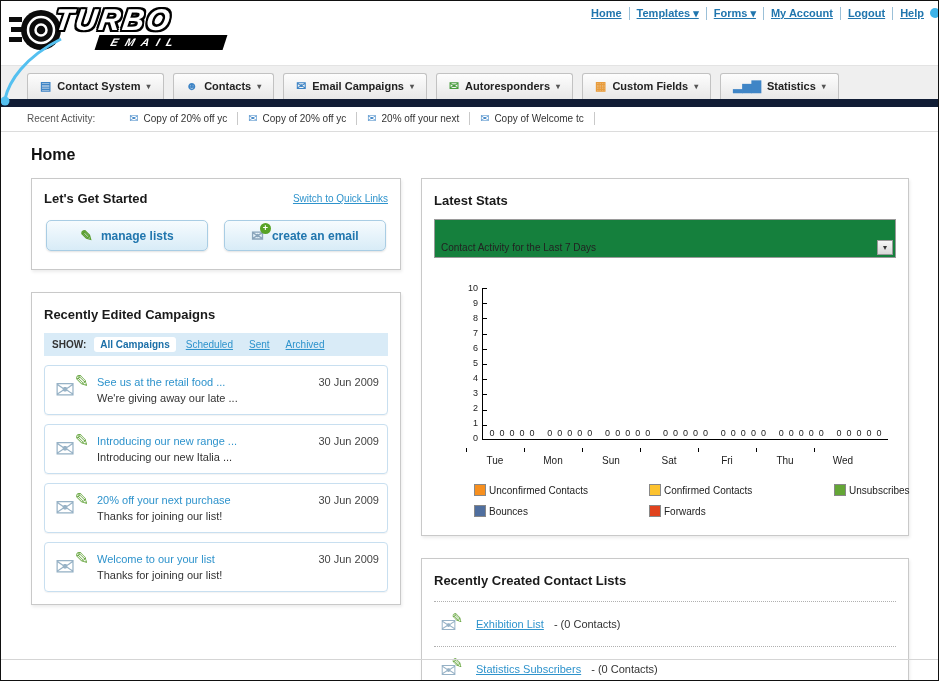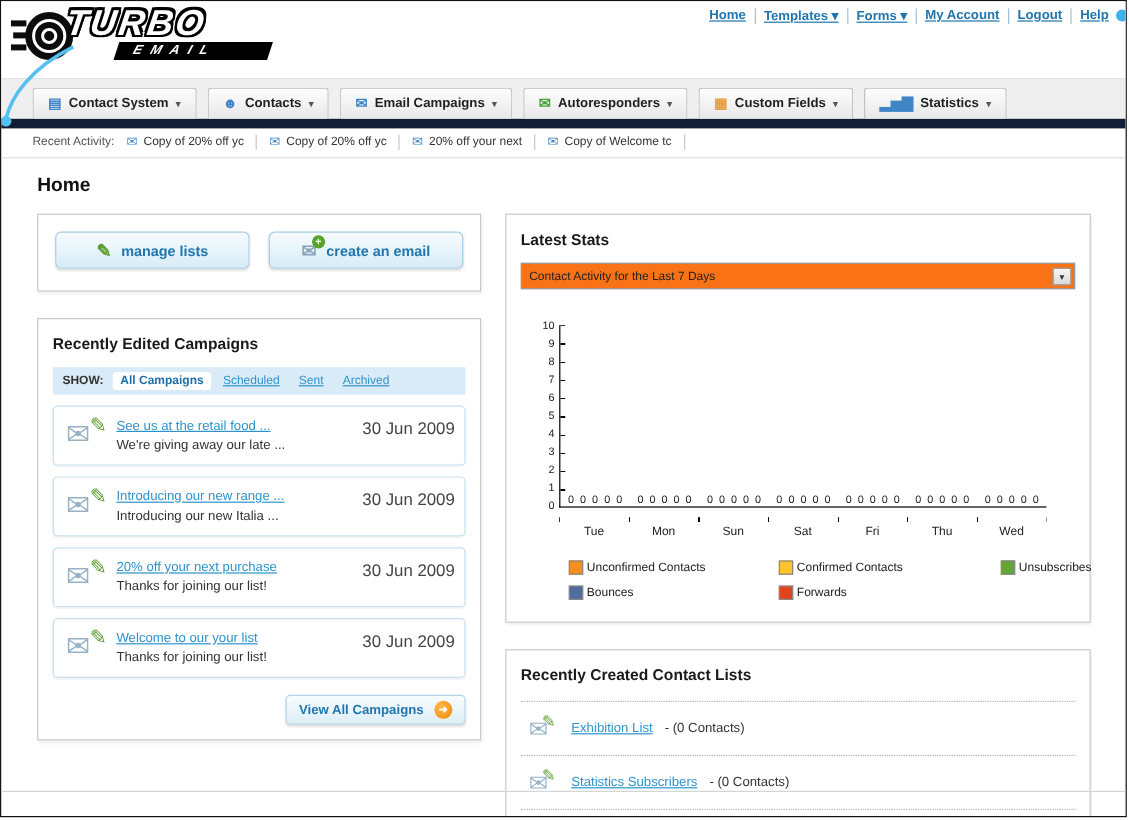--- a/index.html
+++ b/index.html
@@ -24,21 +24,21 @@
 
   
   .nav-strip { background:#efefef; padding:7px 0 0 26px; display:flex; border-top:1px solid #e3e3e3; }
   .nav-tab { display:flex; align-items:center; gap:6px; background:linear-gradient(#fdfdfd,#e8e8e8); border:1px solid #c2c2c2; border-bottom:none; border-radius:3px 3px 0 0; padding:6px 12px 7px; margin-right:9px; font-size:11px; font-weight:bold; color:#222; cursor:pointer; white-space:nowrap; }
   .nav-glyph { font-size:12px; line-height:10px; }
   .nav-caret { color:#555; font-size:8px; }
   .dark-bar { height:8px; background:#111d35; }
 
   
   .activity { display:flex; align-items:center; padding:5px 0 6px 26px; border-bottom:1px solid #dcdcdc; font-size:10px; }
-  .activity-label { color:#555; margin-right:0; }
+  .activity-label { color:#555; margin-right:24px; }
   .activity-item { display:flex; align-items:center; gap:5px; padding:0 10px; border-right:1px solid #c9c9c9; color:#333; cursor:pointer; }
   .activity-env { color:#3f85c6; font-size:11px; }
 
   
   .content { padding:10px 30px 0; }
   .page-title { font-size:16px; font-weight:bold; color:#101010; margin:4px 0 14px; }
   .columns { display:flex; gap:20px; align-items:flex-start; }
   .col-left { width:372px; }
   .col-right { width:488px; }
   .panel { border:1px solid #c9c9c9; background:#fff; box-shadow:1px 2px 3px rgba(0,0,0,.08); margin-bottom:22px; padding:12px; }
@@ -57,31 +57,31 @@
   
   .show-bar { background:#d9ebf7; display:flex; align-items:center; gap:8px; padding:4px 8px; font-size:10px; margin-top:10px; }
   .show-label { font-weight:bold; color:#333; }
   .show-tab { color:#2e93cc; cursor:pointer; padding:2px 6px; text-decoration:underline; }
   .show-tab.selected { background:#ffffff; border-radius:3px; color:#1b6fa8; font-weight:bold; text-decoration:none; }
   .camp-row { display:flex; align-items:flex-start; gap:8px; border:1px solid #c8dff0; border-radius:4px; margin-top:9px; padding:8px; cursor:pointer; box-shadow:0 1px 1px rgba(0,0,0,.05); }
   .mailedit { position:relative; width:36px; height:32px; flex:none; }
   .mailedit .env { position:absolute; left:2px; top:6px; font-size:24px; line-height:20px; color:#97b2c6; }
   .mailedit .pen { position:absolute; right:0; top:-3px; font-size:17px; color:#5a9e2f; }
   .camp-text { flex:1; display:flex; flex-direction:column; gap:4px; padding-top:2px; }
-  .camp-title { font-size:11px; color:#2e93cc; text-decoration:underline; }
+  .camp-title { font-size:11px; color:#2e93cc; }
   .camp-sub { font-size:11px; color:#333; }
-  .camp-date { font-size:14px; color:#444; white-space:nowrap; padding-top:2px; }
+  .camp-date { font-size:11px; color:#444; white-space:nowrap; padding-top:2px; }
   .view-all-row { display:flex; justify-content:flex-end; margin-top:14px; }
   .btn-action { display:flex; align-items:center; gap:9px; background:linear-gradient(#f8fcfe,#dceef8); border:1px solid #b5d3e6; border-radius:4px; padding:4px 10px; font-size:11px; font-weight:bold; color:#2176ae; cursor:pointer; box-shadow:0 1px 2px rgba(0,0,0,.12); }
   .arrow-circle { width:15px; height:15px; border-radius:50%; background:radial-gradient(circle at 35% 35%, #ffb84d, #ef8900); color:#fff; font-size:9px; line-height:15px; text-align:center; }
 
   
-  .select { display:flex; justify-content:space-between; align-items:center; border:1px solid #9a9a9a; background:#f97316; font-size:10px; color:#222; padding:3px 2px 2px 6px; margin-top:10px; cursor:pointer; }
+  .select { display:flex; justify-content:space-between; align-items:center; border:1px solid #9a9a9a; background:#15803d; font-size:10px; color:#222; padding:20px 2px 2px 6px; margin-top:10px; cursor:pointer; }
   .select-arrow { width:16px; height:15px; background:linear-gradient(#f7f7f7,#d9d9d9); border:1px solid #999; font-size:8px; text-align:center; line-height:14px; color:#333; }
-  .chart { display:flex; margin:30px 0 0 14px; }
+  .chart { display:flex; margin:30px 0 0 30px; }
   .y-axis { display:flex; flex-direction:column; justify-content:space-between; align-items:flex-end; width:18px; height:160px; font-size:9px; color:#222; padding-right:4px; transform:translateY(-5px); }
   .plot { position:relative; width:406px; height:152px; border-left:1px solid #000; border-bottom:1px solid #000; display:flex; }
   .plot::before { content:""; position:absolute; left:0; top:0; bottom:0; width:4px; background:repeating-linear-gradient(to bottom, #000 0 1px, transparent 1px 15.2px); }
   .cgroup { flex:1; position:relative; }
   .cvals { position:absolute; bottom:1px; left:0; right:0; display:flex; justify-content:center; gap:5px; font-size:9px; color:#222; }
   .x-ticks { height:4px; width:406px; margin-left:32px; background:repeating-linear-gradient(to right, #000 0 1px, transparent 1px 58px); }
   .x-labels { display:flex; width:406px; margin-left:32px; }
   .cxlabel { flex:1; text-align:center; font-size:10px; color:#222; padding-top:3px; }
   .chart-legend { display:grid; grid-template-columns:175px 185px 120px; gap:9px 0; margin:18px 0 6px 40px; font-size:10px; color:#222; }
   .legend-item { display:flex; align-items:center; gap:3px; }
@@ -206,20 +206,24 @@
   </div>
 
   <div class="content">
     <h1 class="page-title">Home</h1>
 
     <div class="columns">
 
       <div class="col-left">
 
         <div class="panel">
+          <div class="gs-head">
+            <span class="panel-title">Let's Get Started</span>
+            <span class="gs-link">Switch to Quick Links</span>
+          </div>
           <div class="gs-buttons">
             <div class="btn-blue">
               <span class="pencil-glyph">✎</span>
               <span>manage lists</span>
             </div>
             <div class="btn-blue">
               <span class="env-wrap">
                 <span class="env-glyph">✉</span>
                 <span class="plus-badge">+</span>
               </span>
@@ -286,26 +290,20 @@
                   <span class="env">✉</span>
                   <span class="pen">✎</span>
                 </span>
                 <span class="camp-text">
                   <a class="camp-title">Welcome to our your list</a>
                   <span class="camp-sub">Thanks for joining our list!</span>
                 </span>
                 <span class="camp-date">30 Jun 2009</span>
               </div>
             </div>
-          <div class="view-all-row">
-            <div class="btn-action">
-              <span>View All Campaigns</span>
-              <span class="arrow-circle">➜</span>
-            </div>
-          </div>
         </div>
       </div>
 
       <div class="col-right">
 
         <div class="panel">
           <span class="panel-title">Latest Stats</span>
           <div class="select">
             <span>Contact Activity for the Last 7 Days</span>
             <span class="select-arrow">▾</span>

